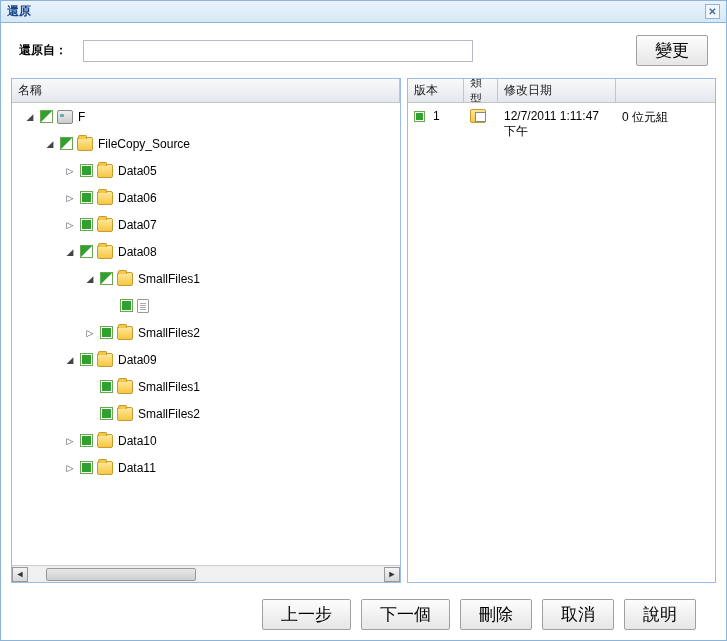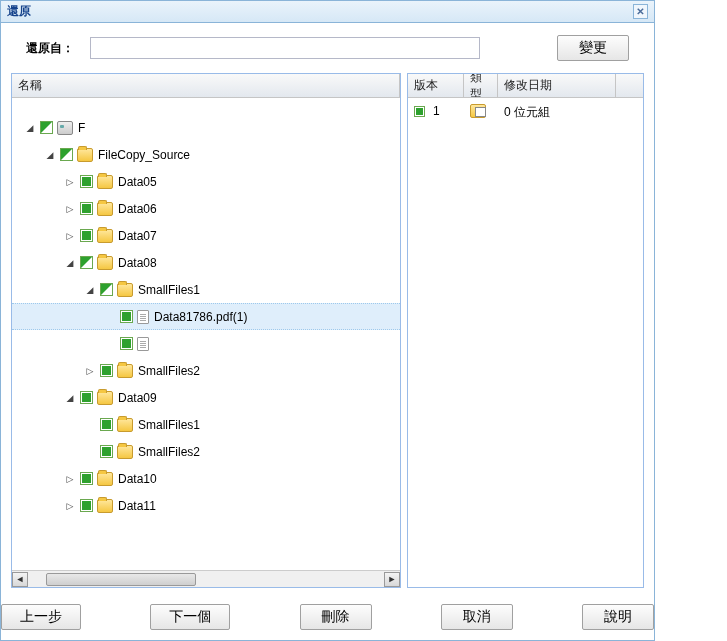--- a/index.html
+++ b/index.html
@@ -1,27 +1,27 @@
 <!DOCTYPE html>
 <html><head>
 <meta charset="utf-8">
 <style>
 * { box-sizing: border-box; margin: 0; padding: 0; }
 body { font-family: Arial, "Microsoft JhengHei", sans-serif; font-size: 12px; background: #fff; }
-.dialog { width: 655px; height: 641px; border: 1px solid #8ab4d8; background: #fff; display: flex; flex-direction: column; }
+.dialog { width: 727px; height: 641px; border: 1px solid #8ab4d8; background: #fff; display: flex; flex-direction: column; }
 .titlebar { background: linear-gradient(#eaf3fb, #d6e8f6); border-bottom: 1px solid #8ab4d8; height: 22px; display: flex; align-items: center; padding: 0 6px; justify-content: space-between; color: #15428b; font-weight: bold; }
 .titlebar .close { width: 15px; height: 15px; border: 1px solid #8ab4d8; background: #f0f6fc; display: flex; align-items: center; justify-content: center; font-size: 10px; cursor: pointer; color: #4a6b99; }
-.topbar { padding: 12px 25px; display: flex; align-items: center; gap: 16px; }
+.topbar { padding: 12px 18px; display: flex; align-items: center; gap: 16px; }
 .topbar .label { font-weight: bold; }
 .topbar input { flex: 0 0 390px; height: 22px; border: 1px solid #b5b8c8; padding: 2px 4px; }
 .topbar .change-btn { margin-left: auto; }
-.btn { background: linear-gradient(#fdfdfd, #e6e6e6); border: 1px solid #a0a0a0; border-radius: 2px; padding: 3px 18px; font-size: 14px; cursor: pointer; min-width: 72px; }
+.btn { background: linear-gradient(#fdfdfd, #e6e6e6); border: 1px solid #a0a0a0; border-radius: 2px; padding: 3px 18px; font-size: 17px; cursor: pointer; min-width: 72px; }
 .panels { flex: 1; display: flex; gap: 6px; padding: 0 10px 8px 10px; min-height: 0; }
 .panel { border: 1px solid #99bbe8; background: #fff; display: flex; flex-direction: column; min-height: 0; }
-.tree-panel { flex: 0 0 390px; gap: 16px; }
+.tree-panel { flex: 0 0 390px; }
 .grid-panel { flex: 1; justify-content: space-between; }
 .header-row { background: linear-gradient(#f9f9f9, #e3e8ee); border-bottom: 1px solid #c5c5c5; height: 24px; display: flex; align-items: stretch; }
 .header-cell { border-right: 1px solid #c5c5c5; padding: 4px 6px; display: flex; align-items: center; color: #222; overflow: hidden; }
 .tree-body { flex: 1; overflow: auto; }
 .tree-row { display: flex; align-items: center; height: 27px; padding-right: 6px; white-space: nowrap; cursor: default; }
 .tree-row.selected { background: #dfeefb; border-top: 1px dotted #9ec9ec; border-bottom: 1px dotted #9ec9ec; }
 .expander { width: 12px; height: 12px; display: inline-flex; align-items: center; justify-content: center; margin-right: 4px; color: #444; font-size: 9px; }
 .expander.blank { visibility: hidden; }
 .check { width: 13px; height: 13px; border: 1px solid #6aa84f; background: #fff; display: inline-block; position: relative; margin-right: 4px; flex-shrink: 0; }
 .check::after { content: ""; position: absolute; }
@@ -36,21 +36,21 @@
 .icon.file::before { content:""; position:absolute; left:2px; top:3px; width:6px; height:1px; background:#aaa; box-shadow: 0 2px 0 #aaa, 0 4px 0 #aaa, 0 6px 0 #aaa; }
 .icon.folder-copy { background: linear-gradient(#ffe79c, #f5c742); border: 1px solid #c89b2e; border-radius: 2px; }
 .icon.folder-copy::after { content:""; position:absolute; left:4px; top:2px; width:9px; height:8px; background:#fff; border:1px solid #888; }
 .grid-body { flex: 1; overflow: auto; }
 .grid-row { display: flex; align-items: flex-start; padding: 4px 0; }
 .grid-cell { padding: 2px 6px; overflow: hidden; }
 .scroll-x { height: 17px; border-top: 1px solid #ccc; background: #f0f0f0; display: flex; align-items: center; }
 .scroll-x .thumb { height: 13px; background: linear-gradient(#e8e8e8,#cfcfcf); border: 1px solid #999; border-radius: 2px; width: 150px; margin-left: 18px; }
 .scroll-x .arrow { width: 16px; height: 15px; border: 1px solid #999; background: linear-gradient(#f4f4f4,#d8d8d8); display:flex; align-items:center; justify-content:center; font-size:9px; color:#333; }
 .scroll-x .arrow.right { margin-left: auto; }
-.footer { padding: 8px 0 10px; display: flex; justify-content: space-between; gap: 10px; border-top: 0; }
+.footer { padding: 8px 30px 10px; display: flex; justify-content: flex-end; gap: 10px; border-top: 0; }
 .indent { display:inline-block; width: 18px; flex-shrink:0; }
 </style>
 </head>
 <body>
 
 <div class="dialog">
   <div class="titlebar">
     <span>還原</span>
     <div class="close">✕</div>
   </div>
@@ -109,27 +109,20 @@
             <span class="check partial"></span>
             <span class="icon folder"></span>
             <span>Data08</span>
           </div>
           <div class="tree-row">
             <span class="indent" style="width:72px"></span>
             <span class="expander">◢</span>
             <span class="check partial"></span>
             <span class="icon folder"></span>
             <span>SmallFiles1</span>
-          </div>
-          <div class="tree-row selected">
-            <span class="indent" style="width:92px"></span>
-            <span class="expander blank">·</span>
-            <span class="check full"></span>
-            <span class="icon file"></span>
-            <span>Data81786.pdf(1)</span>
           </div>
           <div class="tree-row">
             <span class="indent" style="width:92px"></span>
             <span class="expander blank">·</span>
             <span class="check full"></span>
             <span class="icon file"></span>
           </div>
           <div class="tree-row">
             <span class="indent" style="width:72px"></span>
             <span class="expander">▷</span>
@@ -186,20 +179,21 @@
         <div class="header-cell" style="width: 34px;">類型</div>
         <div class="header-cell" style="width: 118px;">修改日期</div>
       </div>
       <div class="grid-body" id="grid-body">
           <div class="grid-row">
             <div class="grid-cell" style="width:56px; display:flex; align-items:center; gap:4px;">
               <span class="check full" style="width:11px;height:11px"></span>
               <span>1</span>
             </div>
             <div class="grid-cell" style="width:34px"><span class="icon folder-copy"></span></div>
+            <div class="grid-cell" style="width:118px">12/7/2011 1:11:47 下午</div>
             <div class="grid-cell" style="flex:1">0 位元組</div>
           </div>
         </div>
     </div>
 
   </div>
 
   <div class="footer">
     <button class="btn">上一步</button>
     <button class="btn">下一個</button>

